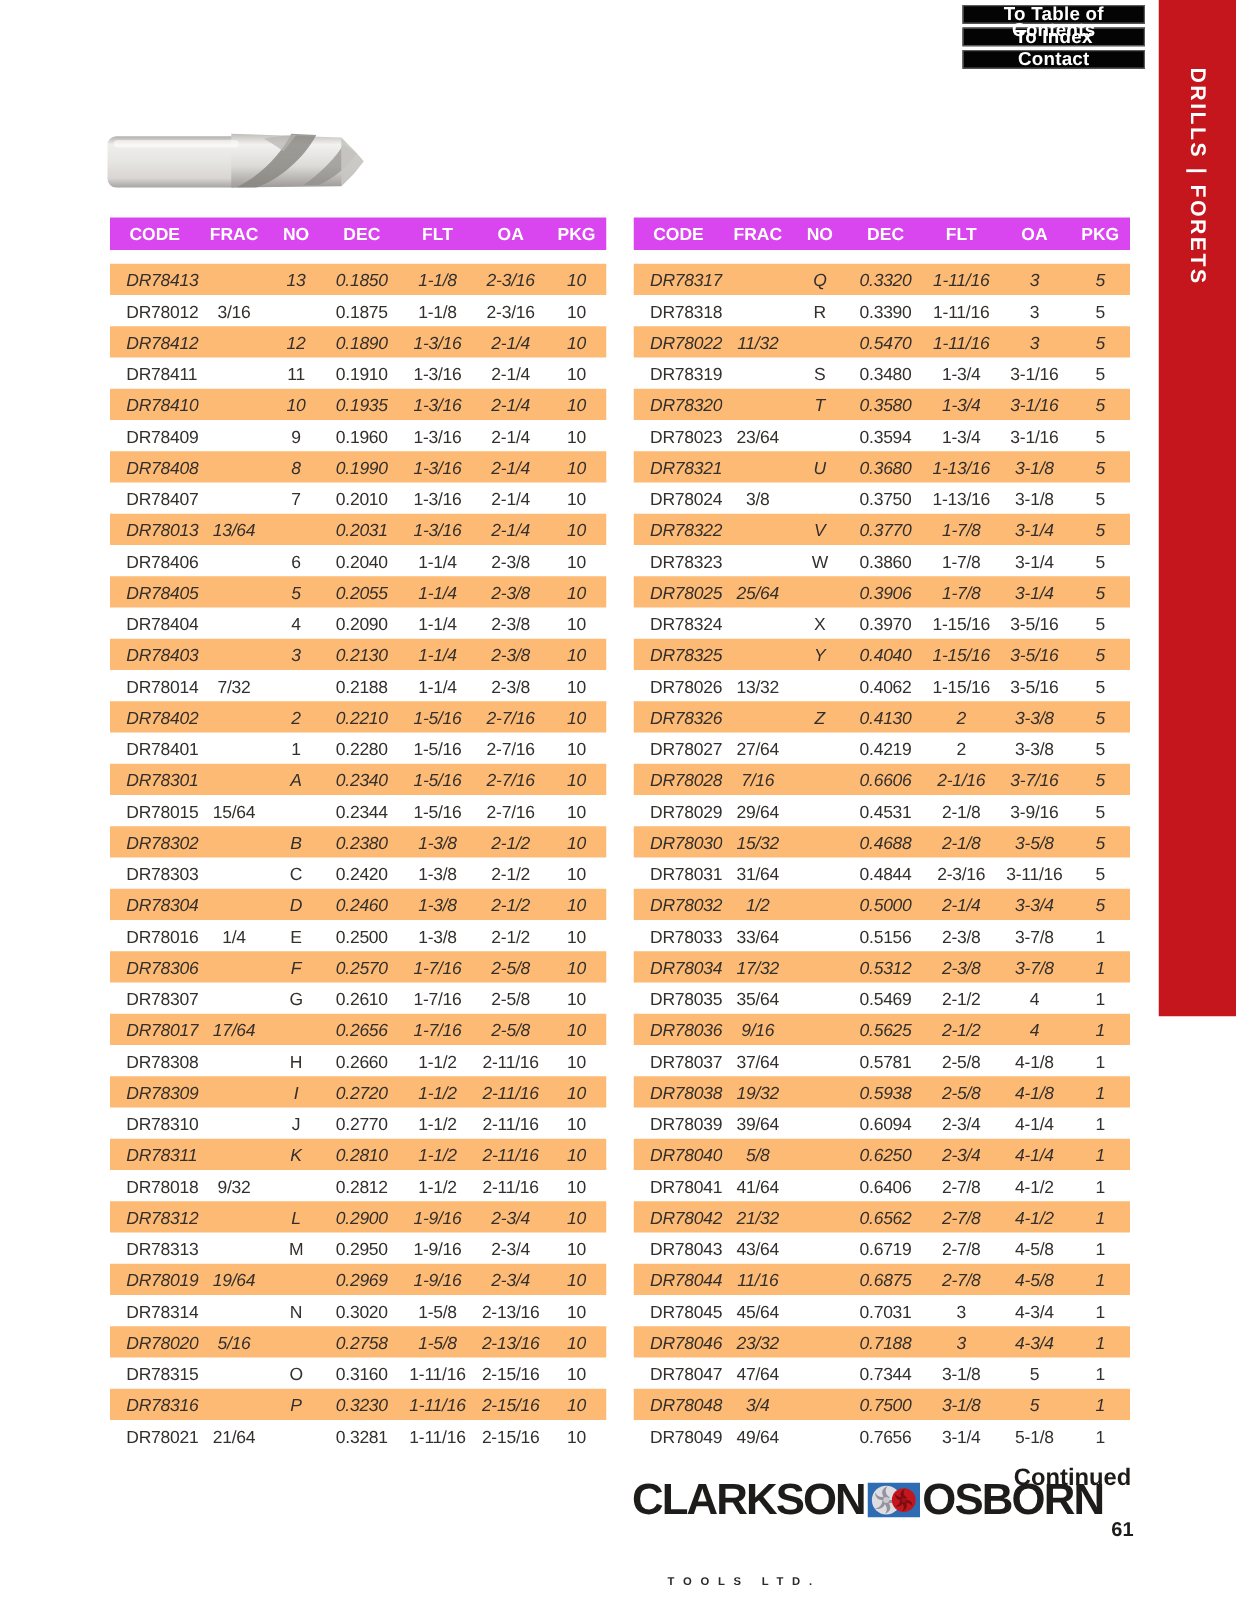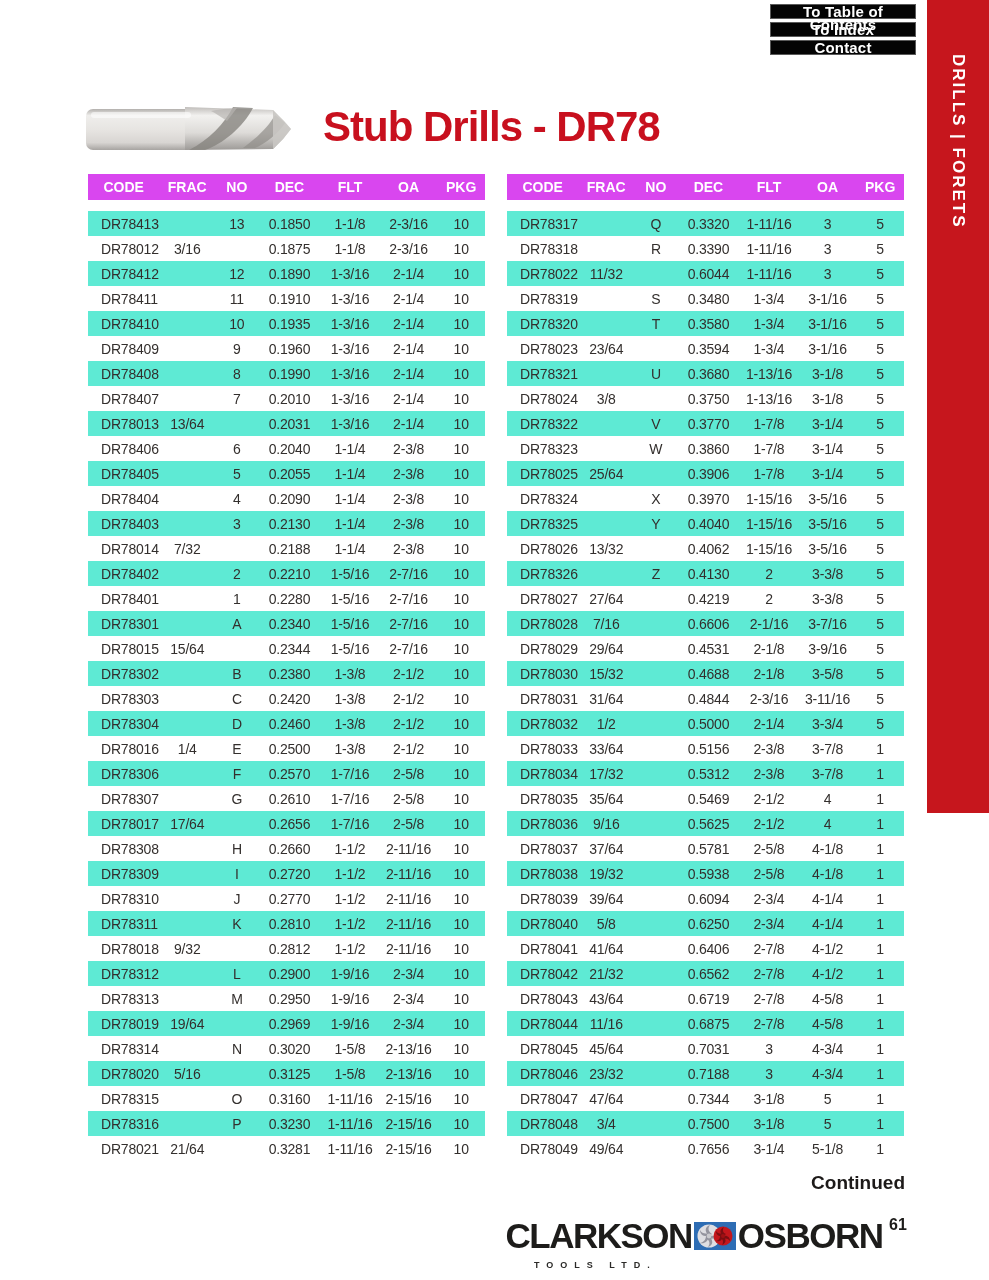--- a/index.html
+++ b/index.html
@@ -42,33 +42,33 @@
   
   .dtable { position:absolute; top:174px; width:397px; }
   .dtable.left  { left:88px; }
   .dtable.right { left:507px; }
   .thead {
     display:flex; height:26px; align-items:center;
     background:#d946ef; color:#ffffff; font-weight:bold; font-size:14px;
     margin-bottom:11px;
   }
   .trow { display:flex; height:25px; align-items:center; font-size:14px; color:#332f2d; letter-spacing:-0.2px; }
-  .trow.pink { background:#5eead4; }
+  .trow.pink { background:#fdba74;font-style:italic; }
   .tcell { text-align:center; overflow:hidden; white-space:nowrap; }
   .c0 { width:18%; } .c1 { width:14%; } .c2 { width:11%; }
   .c3 { width:15.5%; } .c4 { width:15%; } .c5 { width:14.5%; } .c6 { width:12%; }
   .tbody .c0 { text-align:left; padding-left:13px; }
 
   
   .continued {
     position:absolute; left:508px; top:1172px; width:397px;
     text-align:right; font-weight:bold; font-size:19px; color:#1d1a19;
   }
   .footer-brand {
-    position:absolute; left:534px; top:1220px; width:320px;
+    position:absolute; left:534px; top:1184px; width:320px;
     display:flex; align-items:center; justify-content:center;
   }
   .brand-word {
     font-weight:bold; font-size:35px; letter-spacing:-1.5px; color:#1d1c1a;
     line-height:32px;
   }
   .logo-emblem { width:42px; height:28px; margin:0 2px; flex:0 0 auto; }
   .footer-sub {
     position:absolute; left:534px; top:1244px; width:320px;
     font-size:9px; font-weight:bold; letter-spacing:7px;
@@ -114,21 +114,20 @@
       <rect x="1" y="10" width="108" height="41" rx="7" fill="url(#shankGrad)"></rect>
       <path d="M100,8 L188,11 L199,22 L206,30 L198,40 L188,50 L100,51 Z" fill="url(#fluteGrad)"></path>
       <path d="M104,51 C124,41 140,24 148,8 L168,9 C158,28 138,45 120,51 Z" fill="#87847f" opacity="0.8"></path>
       <path d="M126,12 C136,10 146,9 152,9 L142,22 C136,18 130,14 126,12 Z" fill="#b7b4b0" opacity="0.7"></path>
       <path d="M158,49 C172,39 184,27 190,16 L200,24 C194,34 180,45 170,49 Z" fill="#908d89" opacity="0.7"></path>
       <path d="M188,11 L199,22 L206,30 L198,40 L188,50 Z" fill="#c9c6c3" opacity="0.9"></path>
       <rect x="6" y="13" width="100" height="6" rx="3" fill="#ffffff" opacity="0.55"></rect>
     </svg>
   </div>
 
-  <div class="page-title">Stub Drills - DR78</div>
 
   <div class="dtable left">
     <div class="thead">
         <div class="tcell c0">CODE</div>
         <div class="tcell c1">FRAC</div>
         <div class="tcell c2">NO</div>
         <div class="tcell c3">DEC</div>
         <div class="tcell c4">FLT</div>
         <div class="tcell c5">OA</div>
         <div class="tcell c6">PKG</div>
@@ -437,21 +436,21 @@
           <div class="tcell c2">N</div>
           <div class="tcell c3">0.3020</div>
           <div class="tcell c4">1-5/8</div>
           <div class="tcell c5">2-13/16</div>
           <div class="tcell c6">10</div>
         </div>
         <div class="trow pink">
           <div class="tcell c0">DR78020</div>
           <div class="tcell c1">5/16</div>
           <div class="tcell c2"></div>
-          <div class="tcell c3">0.3125</div>
+          <div class="tcell c3">0.2758</div>
           <div class="tcell c4">1-5/8</div>
           <div class="tcell c5">2-13/16</div>
           <div class="tcell c6">10</div>
         </div>
         <div class="trow plain">
           <div class="tcell c0">DR78315</div>
           <div class="tcell c1"></div>
           <div class="tcell c2">O</div>
           <div class="tcell c3">0.3160</div>
           <div class="tcell c4">1-11/16</div>
@@ -505,21 +504,21 @@
           <div class="tcell c2">R</div>
           <div class="tcell c3">0.3390</div>
           <div class="tcell c4">1-11/16</div>
           <div class="tcell c5">3</div>
           <div class="tcell c6">5</div>
         </div>
         <div class="trow pink">
           <div class="tcell c0">DR78022</div>
           <div class="tcell c1">11/32</div>
           <div class="tcell c2"></div>
-          <div class="tcell c3">0.6044</div>
+          <div class="tcell c3">0.5470</div>
           <div class="tcell c4">1-11/16</div>
           <div class="tcell c5">3</div>
           <div class="tcell c6">5</div>
         </div>
         <div class="trow plain">
           <div class="tcell c0">DR78319</div>
           <div class="tcell c1"></div>
           <div class="tcell c2">S</div>
           <div class="tcell c3">0.3480</div>
           <div class="tcell c4">1-3/4</div>

